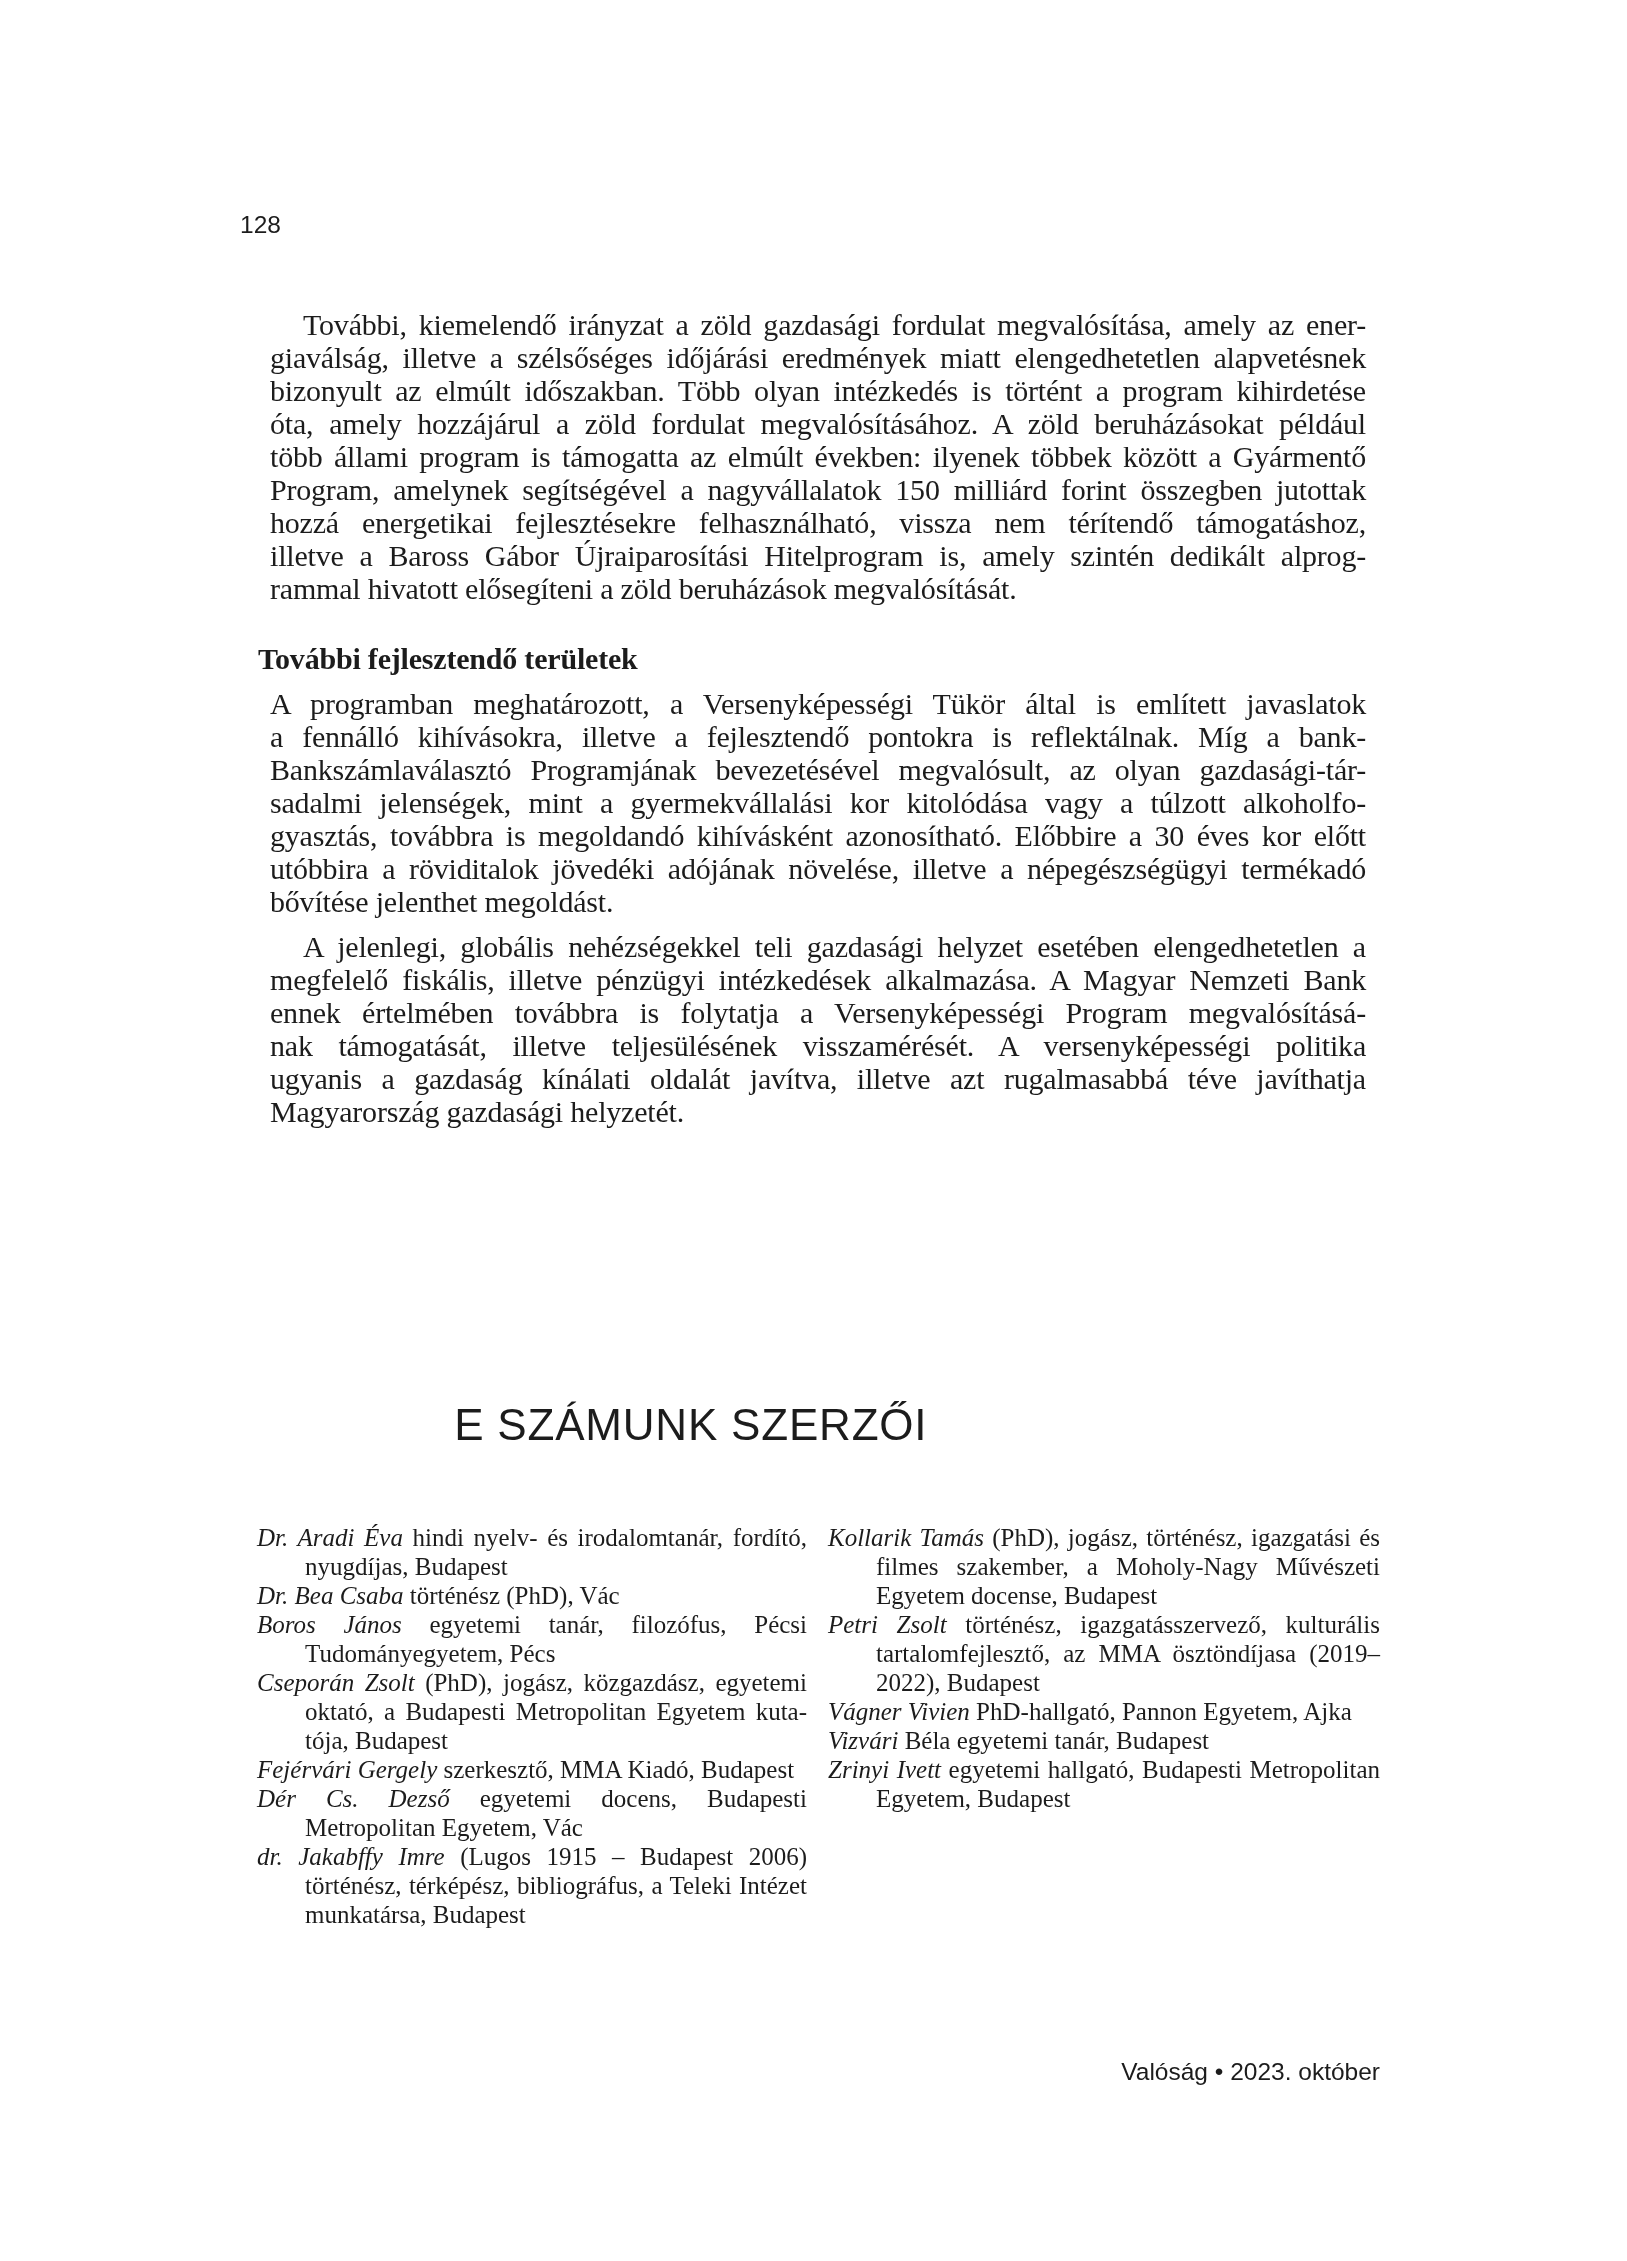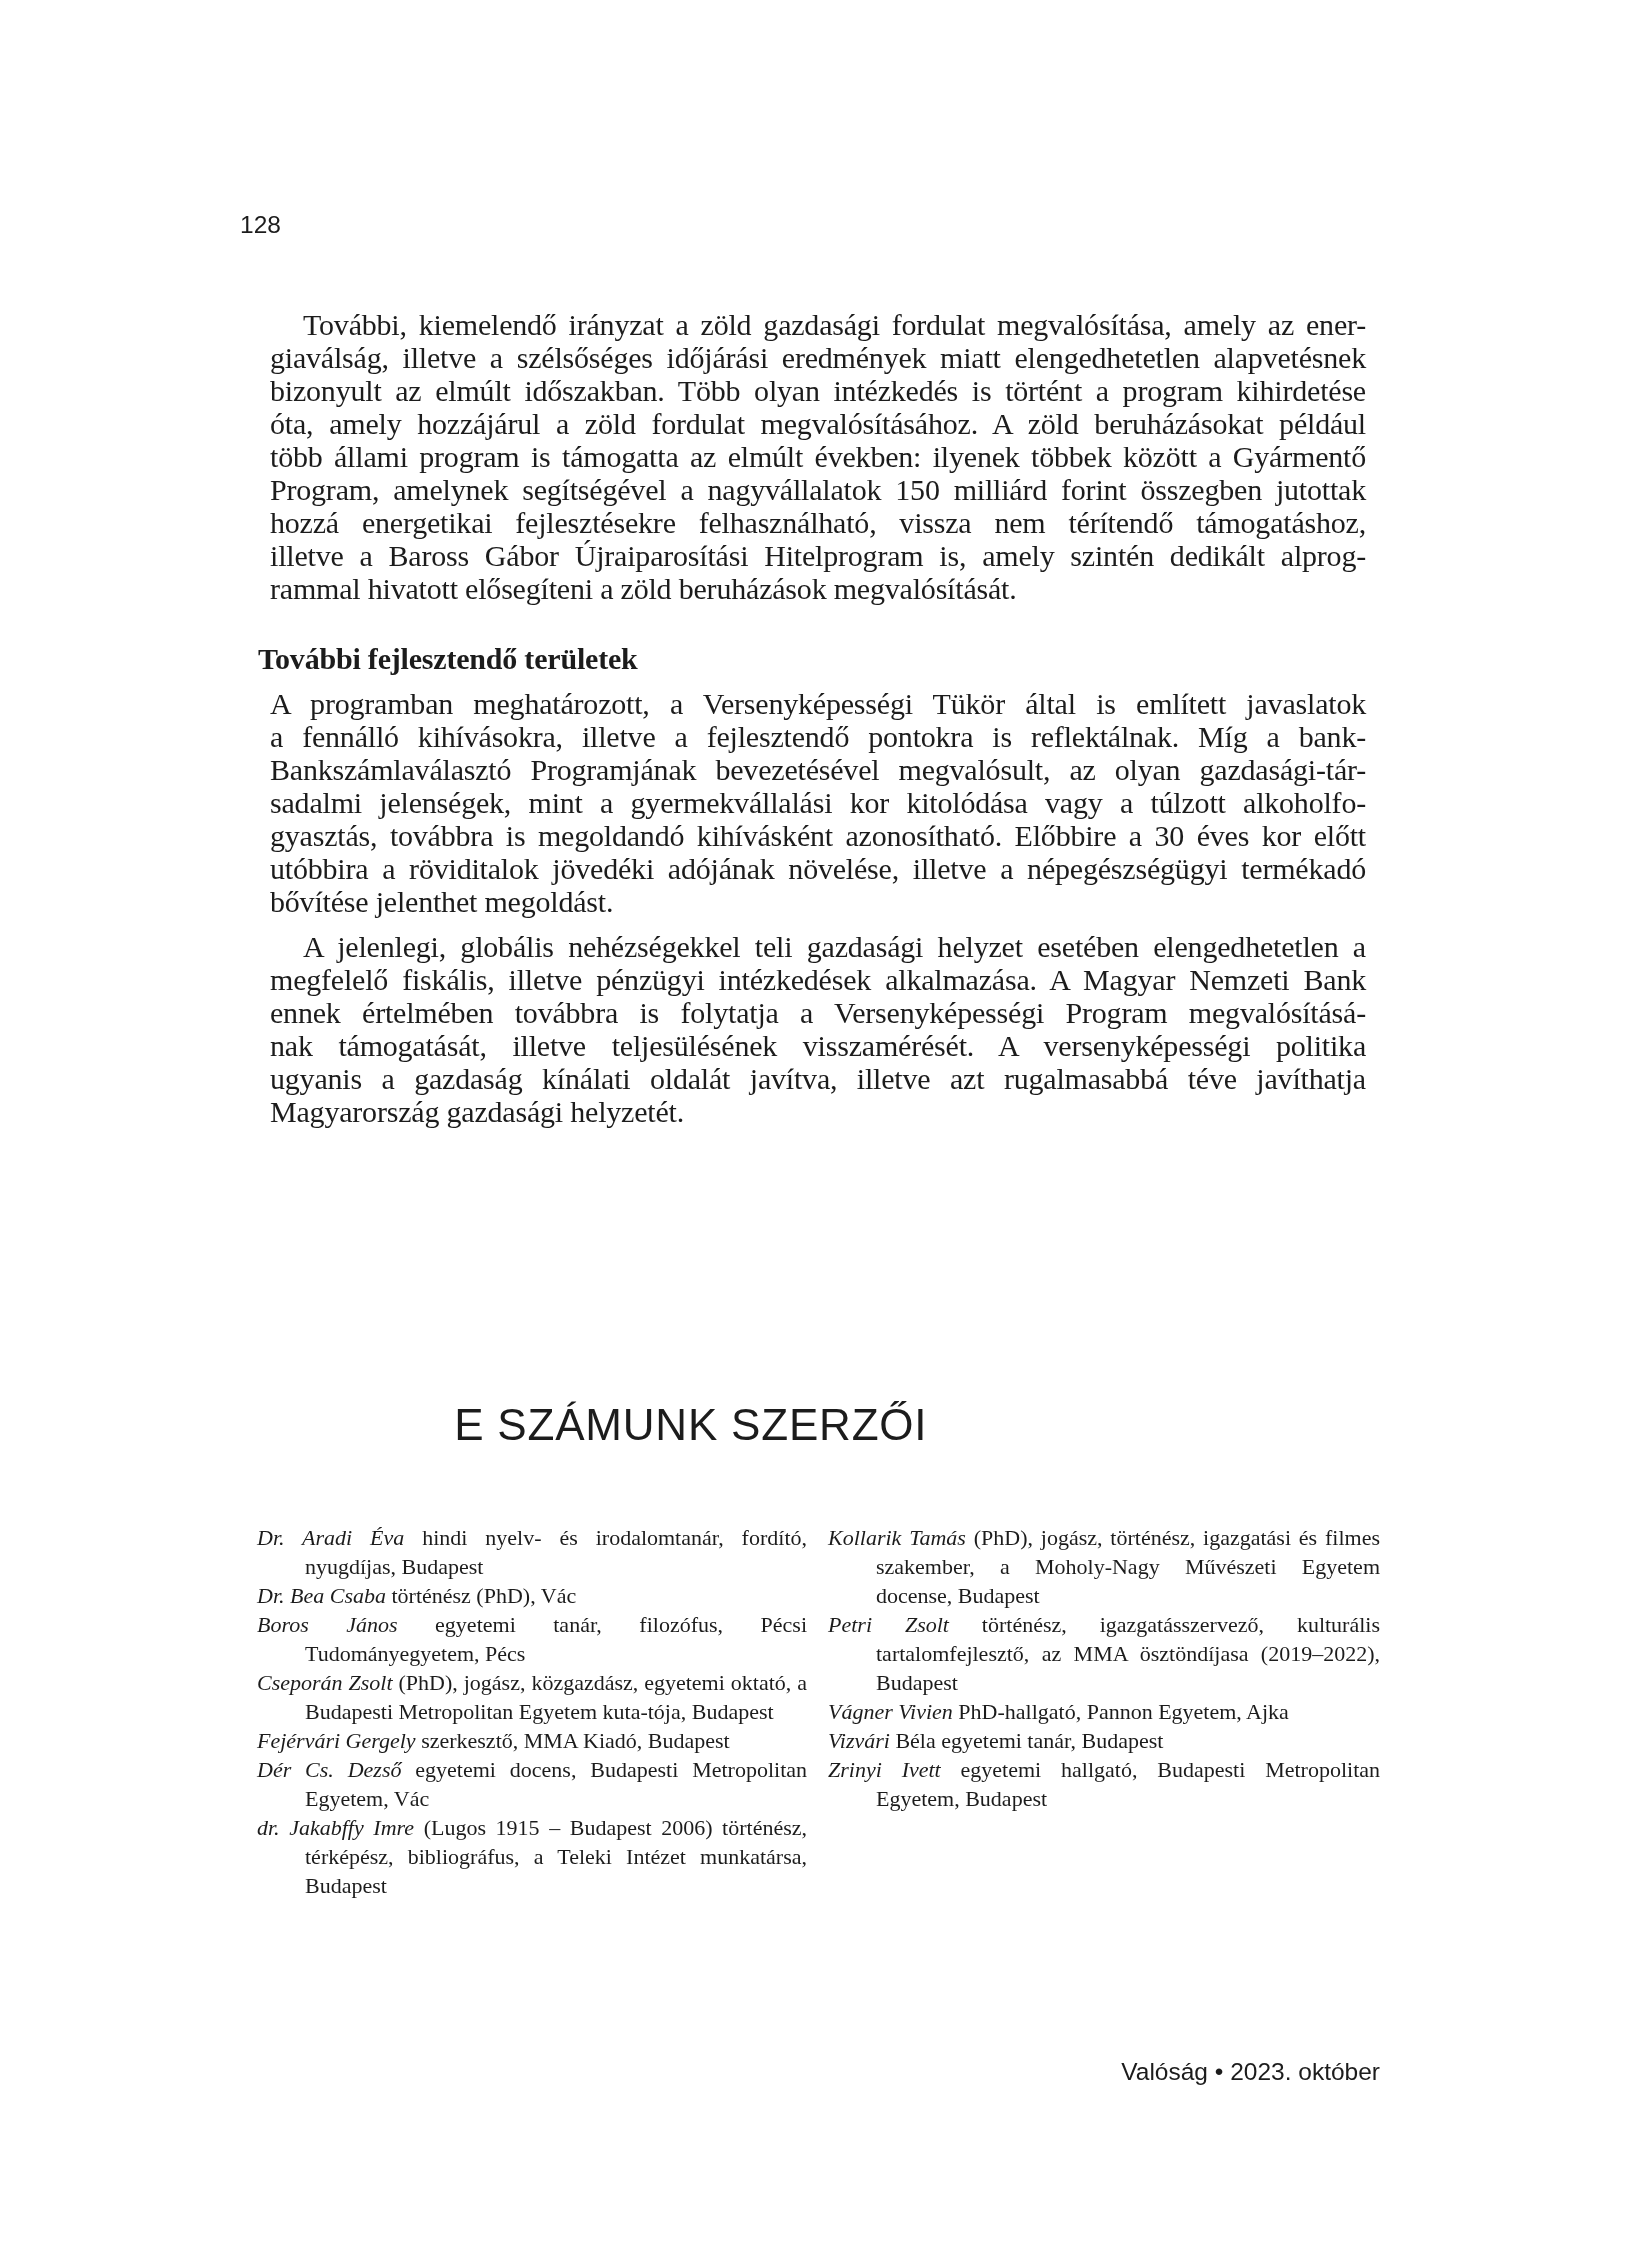--- a/index.html
+++ b/index.html
@@ -27,21 +27,21 @@
 
   .authors-title {
     position: absolute; left: 0; width: 1374px; top: 1402px;
     text-align: center; font-size: 44px; line-height: 46px; letter-spacing: 0.8px;
     padding-left: 0;
   }
   .authors-title span { display: inline-block; position: relative; left: 3.8px; }
 
   .authors-col {
     position: absolute; top: 1523px; width: 550px;
-    font-size: 22px; line-height: 29px;
+    font-size: 25px; line-height: 29px;
   }
   .authors-col.left { left: 257px; }
   .authors-col.right { left: 828px; width: 552px; }
   .author-entry {
     padding-left: 48px; text-indent: -48px;
     text-align: justify; margin: 0;
   }
   .author-entry .name { font-style: italic; }
 
   .footer {

